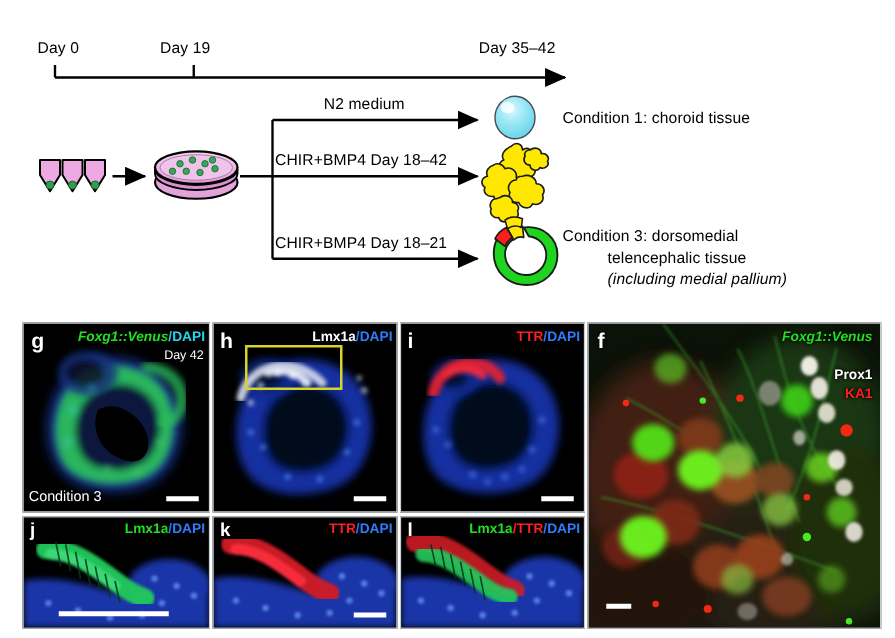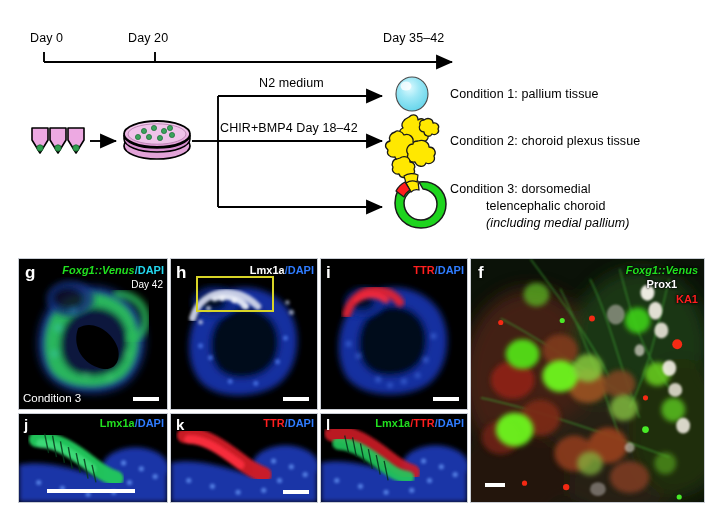--- a/index.html
+++ b/index.html
@@ -126,30 +126,30 @@
         <path d="M419,182 c16,-2 27,9 27,22 c0,14 -11,24 -25,24 c-15,0 -26,-11 -26,-25
                  c0,-9 4,-16 11,-20 l5,8 c-4,3 -7,7 -7,12 c0,10 8,17 17,17 c9,0 16,-7 16,-16
                  c0,-8 -6,-14 -14,-15 z" fill="#1ed41e" stroke="#1a1a1a" stroke-width="1.5" stroke-linejoin="round"></path>
         <path d="M406,183 c3,-3 8,-4 12,-2 l1,9 c-3,-1 -6,0 -8,2 z" fill="#ffe800" stroke="#1a1a1a" stroke-width="1.3" stroke-linejoin="round"></path>
         <path d="M396,191 c2,-4 5,-7 9,-9 l5,8 c-3,2 -5,4 -6,7 z" fill="#ff1c1c" stroke="#1a1a1a" stroke-width="1.3" stroke-linejoin="round"></path>
         <path d="M404,176 c4,-3 10,-3 14,-1 l-1,7 c-4,-2 -8,-1 -11,1 z" fill="#ffe800" stroke="#1a1a1a" stroke-width="1.2" stroke-linejoin="round"></path>
       </g>
     </svg>
 
     <div class="lbl" style="left:30px;top:31px;">Day 0</div>
-    <div class="lbl" style="left:128px;top:31px;">Day 20</div>
+    <div class="lbl" style="left:128px;top:31px;">Day 19</div>
     <div class="lbl" style="left:383px;top:31px;">Day 35–42</div>
 
     <div class="lbl" style="left:259px;top:76px;">N2 medium</div>
     <div class="lbl" style="left:220px;top:121px;">CHIR+BMP4 Day 18–42</div>
-
-    <div class="lbl" style="left:450px;top:87px;">Condition 1: pallium tissue</div>
-    <div class="lbl" style="left:450px;top:134px;">Condition 2: choroid plexus tissue</div>
+    <div class="lbl" style="left:220px;top:187px;">CHIR+BMP4 Day 18–21</div>
+
+    <div class="lbl" style="left:450px;top:87px;">Condition 1: choroid tissue</div>
     <div class="lbl" style="left:450px;top:182px;">Condition 3: dorsomedial</div>
-    <div class="lbl" style="left:486px;top:199px;">telencephalic choroid</div>
+    <div class="lbl" style="left:486px;top:199px;">telencephalic tissue</div>
     <div class="lbl" style="left:486px;top:216px;font-style:italic;">(including medial pallium)</div>
   </div>
 
   <div class="micro">
 
     <div class="panel" style="left:18px;top:13px;width:150px;height:152px;">
       <div class="bg">
         <svg viewBox="0 0 150 152" preserveAspectRatio="none" style="width:100%;height:100%;display:block;">
           <defs>
             <radialGradient id="gGlow" cx="50%" cy="55%" r="62%">
@@ -519,20 +519,20 @@
           <g opacity="0.9" fill="#4dff2a">
             <circle cx="176" cy="172" r="3.4"></circle>
               <circle cx="92" cy="62" r="2.6"></circle>
             <circle cx="210" cy="240" r="2.6"></circle>
           </g>
         </svg>
       </div>
       <div class="plabel" style="left:7px;top:4px;">f</div>
       <div class="chan" style="right:6px;top:5px;">
         <div><span class="gi">Foxg1::Venus</span></div>
-        <div style="margin-top:2px;text-align:center;"><span class="w">Prox1</span></div>
+        <div style="margin-top:18px;"><span class="w">Prox1</span></div>
         <div style="margin-top:2px;"><span class="r">KA1</span></div>
       </div>
       <div class="sbar" style="left:14px;bottom:15px;width:20px;"></div>
     </div>
 
   </div>
 </div>
 
 </body></html>

